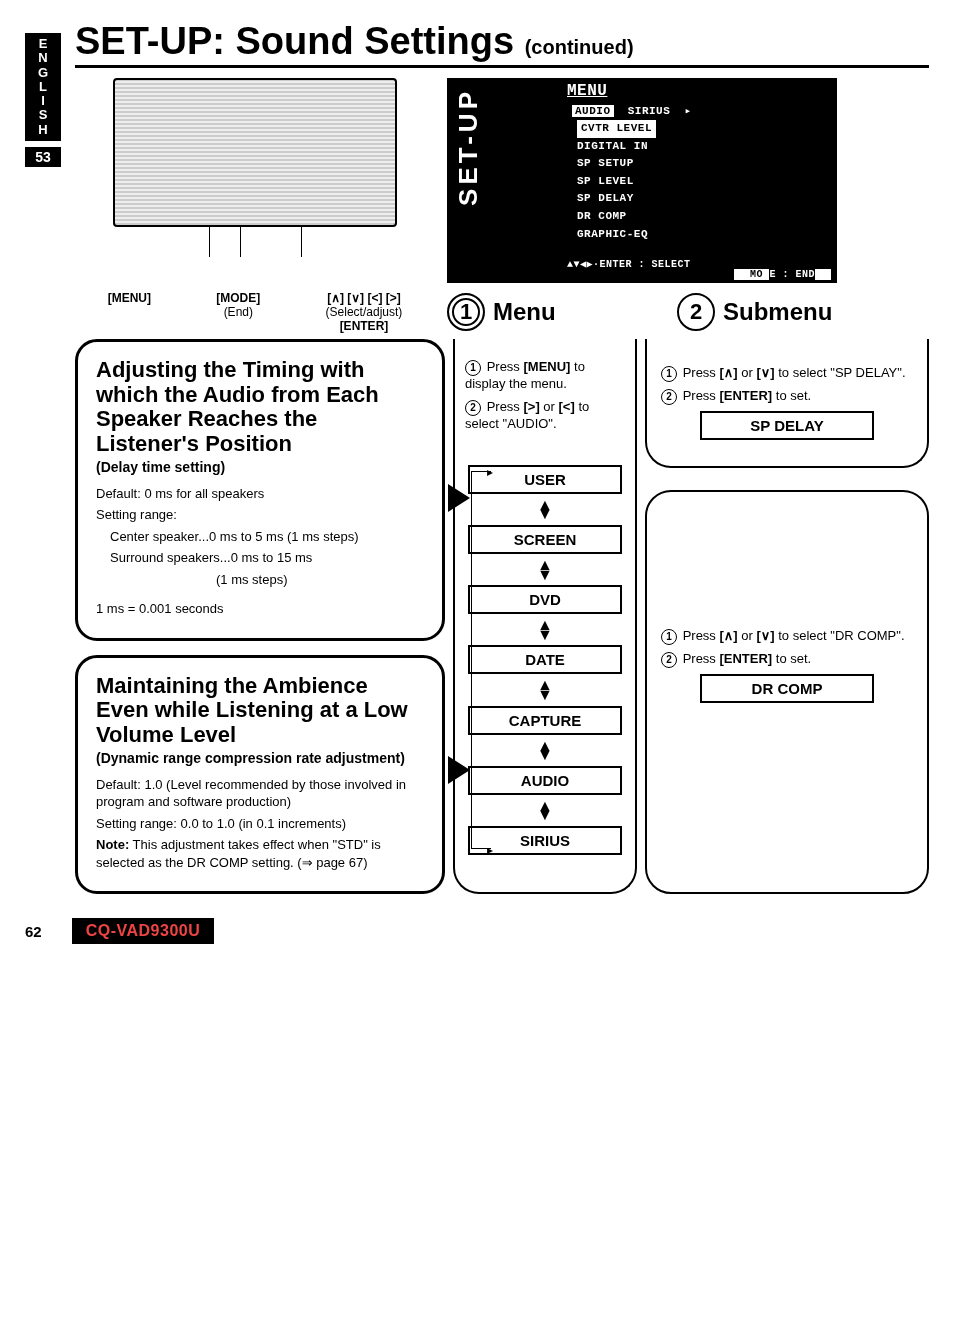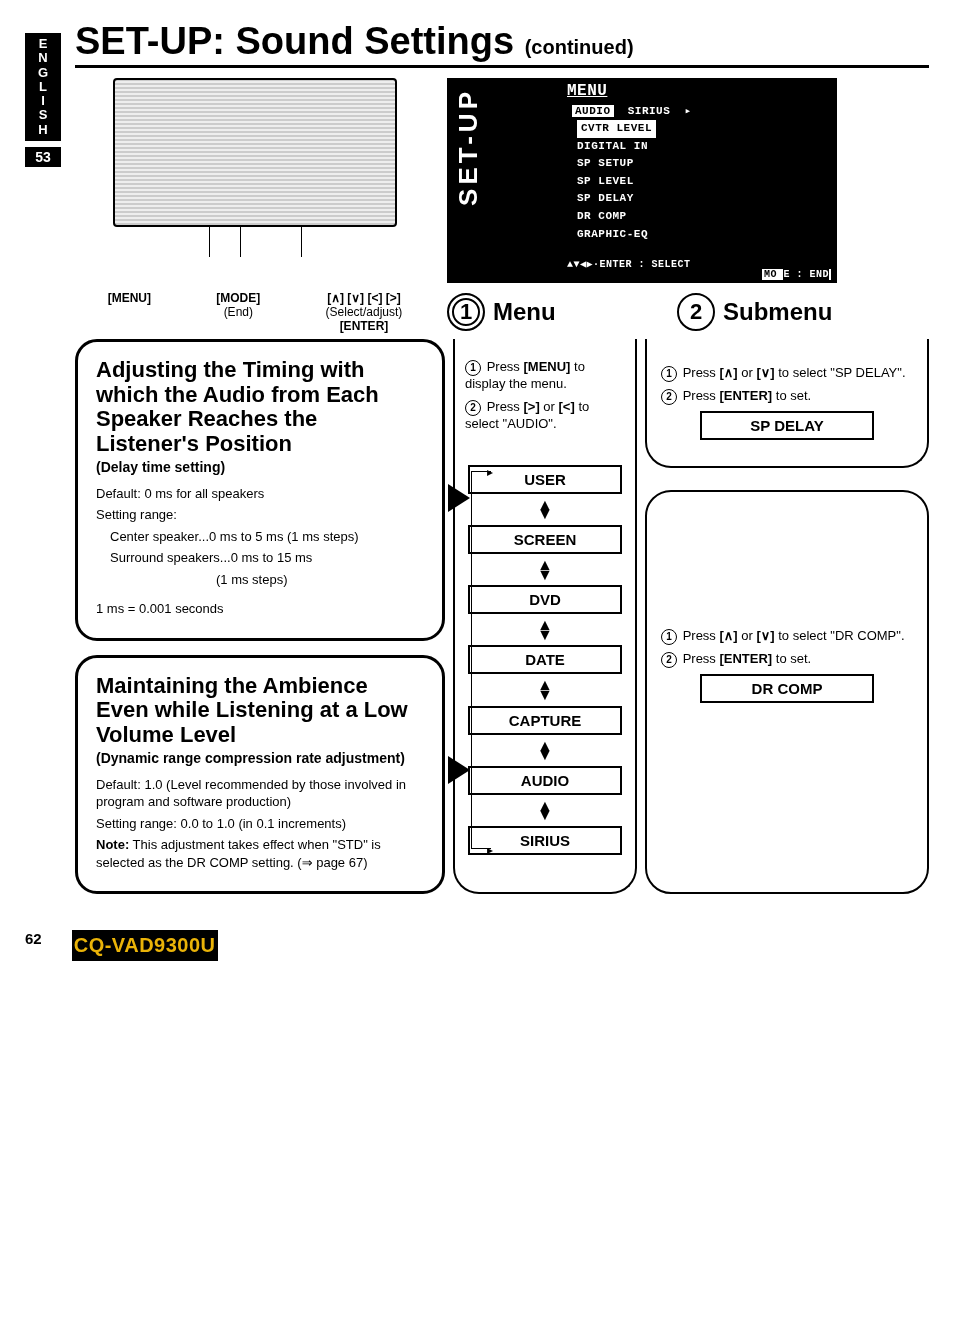--- a/index.html
+++ b/index.html
@@ -31,21 +31,21 @@
     width:390px; height:205px; background:#000; color:#fff; font-family:"Courier New",monospace;
     font-size:12px; padding:4px; box-sizing:border-box; position:relative; font-weight:bold;
     letter-spacing:0.5px;
   }
   .screen .setup-v { writing-mode: vertical-rl; transform: rotate(180deg); font-size:26px; font-weight:900; font-family:"Arial Black",Arial; position:absolute; left:6px; top:10px; letter-spacing:4px;}
   .screen .menu-t { position:absolute; left:120px; top:4px; font-size:16px; text-decoration:underline;}
   .screen .tabs { position:absolute; left:125px; top:26px; font-size:11px;}
   .screen .tabs .sel { background:#fff; color:#000; padding:0 3px; }
   .screen .list { position:absolute; left:130px; top:42px; font-size:11px; line-height:1.6;}
   .screen .foot { position:absolute; bottom:13px; left:120px; font-size:10px;}
-  .screen .foot2 { position:absolute; bottom:3px; right:6px; font-size:10px; background:#fff; color:#000; padding:0 2px;}
+  .screen .foot2 { position:absolute; bottom:3px; right:6px; font-size:10px; background:#fff; color:#000; padding:0 16px;}
   .heads-row { display:flex; margin-top:10px; }
   .heads-row .h { flex:1; display:flex; align-items:center; font-size:24px; font-weight:900; font-family:"Arial Black",Arial; }
   .circ { width:34px; height:34px; border:2.5px solid #000; border-radius:50%; display:flex; align-items:center; justify-content:center; font-size:22px; margin-right:8px; background:#fff; font-family:Arial;}
   .circ.db { box-shadow: inset 0 0 0 3px #fff, inset 0 0 0 5px #000; }
   .lower { display:flex; gap:8px; margin-top:6px; align-items:stretch; }
   .info-col { width:370px; display:flex; flex-direction:column; gap:14px;align-items:flex-end;}
   .info-box { border:3px solid #000; border-radius:22px; padding:16px 18px; }
   .info-box h3 { margin:0 0 2px 0; font-size:22px; font-weight:900; font-family:"Arial Black",Arial; line-height:1.12;}
   .info-box .sub { font-weight:bold; font-size:14px; margin-bottom:10px;}
   .info-box p { margin:4px 0; font-size:13px; line-height:1.35;}
@@ -54,23 +54,23 @@
   .sub-col { flex:1; }
   .flow-panel, .sub-panel { border:2.5px solid #000; border-radius:0 0 26px 26px; border-top:none; padding:14px 10px 20px; height:100%; box-sizing:border-box; position:relative;}
   .sub-col { display:flex; flex-direction:column; gap:22px;}
   .sub-panel-top { border:2.5px solid #000; border-radius:0 0 26px 26px; border-top:none; padding:20px 14px; }
   .sub-panel-bot { border:2.5px solid #000; border-radius:26px; padding:20px 14px; flex:1;}
   .step { font-size:13px; margin:6px 0; line-height:1.3;}
   .step .n { display:inline-block; width:14px; height:14px; border:1.4px solid #000; border-radius:50%; font-size:10px; text-align:center; line-height:14px; font-weight:bold; margin-right:2px;}
   .mbox { border:2.5px solid #000; padding:4px 0; text-align:center; font-weight:900; font-family:"Arial Black",Arial; font-size:15px; margin:6px auto; width:150px; background:#fff;}
   .arr { text-align:center; font-size:16px; line-height:0.6; font-weight:bold;}
   .tri { display:inline-block; width:0; height:0; border-top:14px solid transparent; border-bottom:14px solid transparent; border-left:22px solid #000; vertical-align:middle;}
-  .footer { display:flex; margin-top:36px; gap:30px;}
+  .footer { display:flex; align-items:center; margin-top:24px; gap:30px;}
   .pg { font-size:15px; font-weight:bold;}
-  .model { background:#000; color:#eab308; font-weight:900; font-family:"Arial Black",Arial; padding:4px 2px; font-size:20px; letter-spacing:0.5px;}
+  .model { background:#000; color:#ef4444; font-weight:900; font-family:"Arial Black",Arial; padding:4px 14px; font-size:16px; letter-spacing:0.5px;}
   .leader { border-left:1px solid #000; height:30px; display:inline-block;}
 </style>
 </head>
 <body>
 
 <div class="side-col">
   <div class="lang" style="white-space:pre;">E
 N
 G
 L

